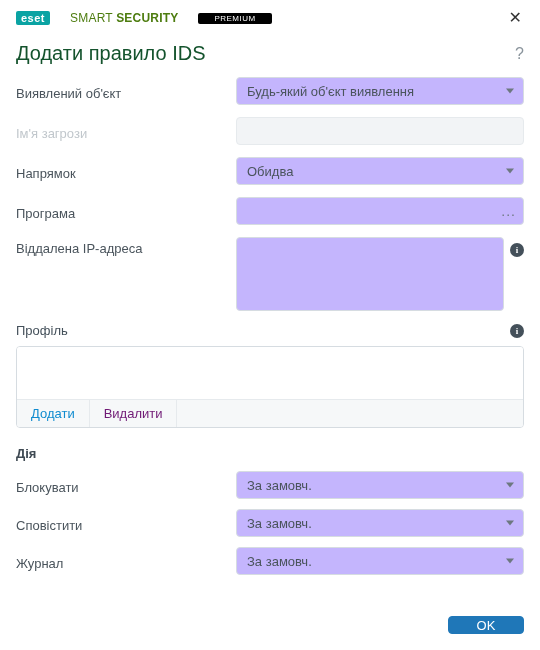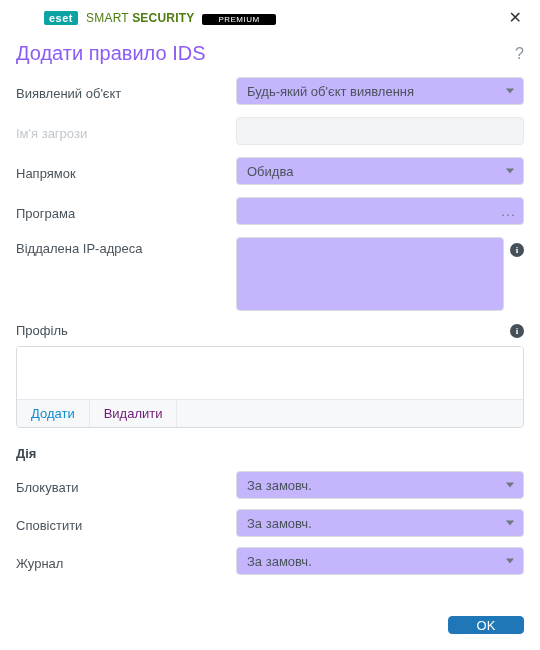--- a/index.html
+++ b/index.html
@@ -8,38 +8,38 @@
     font-family: "Segoe UI", Arial, sans-serif;
     font-size: 13px;
     color: #44505a;
     background: #fff;
     overflow: hidden;
   }
   .titlebar {
     display: flex; align-items: center; justify-content: space-between;
     padding: 8px 12px 4px 16px;
   }
-  .brand { display: flex; align-items: flex-end; gap: 8px; margin-left: 28px; }
+  .brand { display: flex; align-items: center; gap: 20px; }
   .brand-eset {
     background: #0aa3a3; color: #fff; font-weight: 700;
     font-size: 11px; padding: 1px 5px; border-radius: 2px;
     letter-spacing: 0.5px;
   }
   .brand-text { font-size: 12px; color: #4d7c0f; letter-spacing: 0.2px; }
   .brand-text b { font-weight: 600; }
   .brand-badge {
     font-size: 8px; background: #000000; color: #fff;
     padding: 1px 16px; border-radius: 2px; letter-spacing: 0.5px;
   }
   .close-icon { font-size: 16px; color: #333; cursor: pointer; padding: 2px 6px; line-height: 1;}
   .header-row {
     display: flex; justify-content: space-between; align-items: center;
     padding: 10px 16px 12px 16px;
   }
-  .page-title { font-size: 20px; color: #8b5cf6; font-weight: 400; text-align: right; }
+  .page-title { font-size: 20px; color: #14532d; font-weight: 400; text-align: right; }
   .help-icon { color: #8a949c; font-size: 16px; cursor: pointer; }
   .form { padding: 0 16px; }
   .row { display: flex; align-items: center; margin-bottom: 12px; }
   .row.top { align-items: flex-start; }
   .label { width: 220px; flex: 0 0 220px; color: #4a545c; font-size: 13px; padding-top: 4px;}
   .label.disabled { color: #c1c7cc; }
   .control-wrap { flex: 1 1 auto; position: relative; display: flex; align-items: flex-start; gap: 6px;}
   .control-fill { flex: 1 1 auto; }
   select, input[type="text"], .fake-input, textarea {
     width: 100%;

